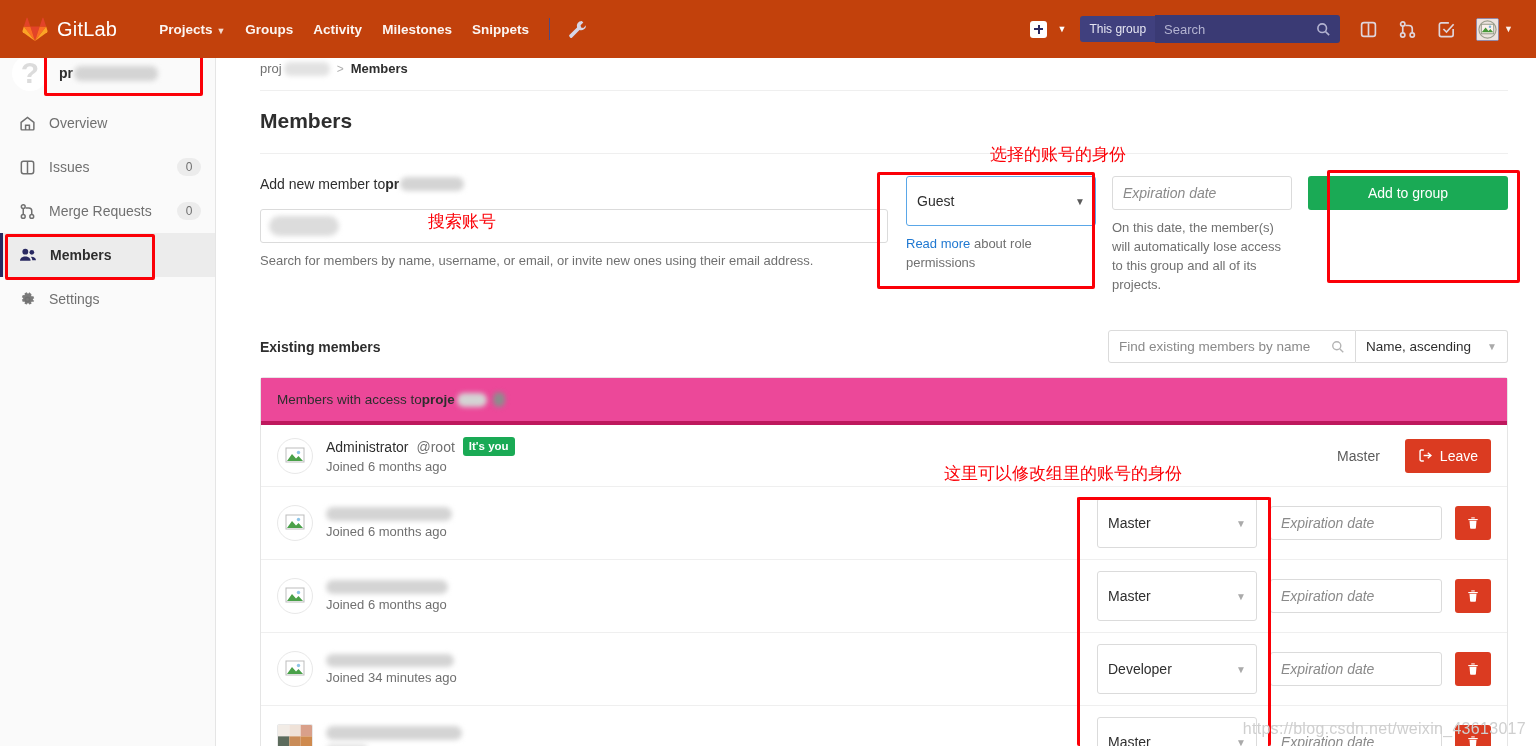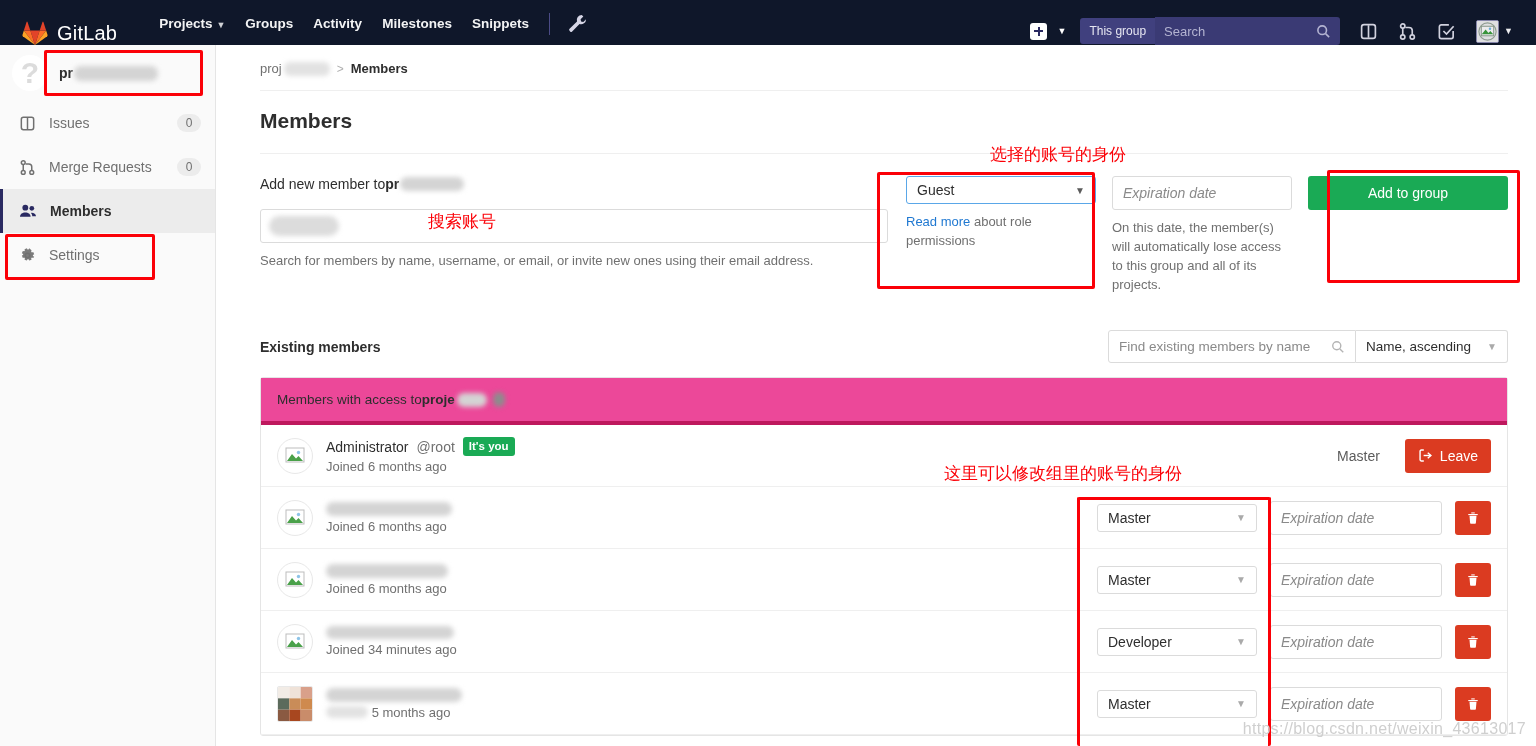--- a/index.html
+++ b/index.html
@@ -6,21 +6,21 @@
   html, body { margin: 0; padding: 0; }
   body {
     width: 1536px; height: 746px;
     font-family: "Liberation Sans", sans-serif;
     font-size: 14px; color: #2e2e2e;
     background: #fff; overflow: hidden; position: relative;
   }
 
   
   .navbar {
-    height: 45px; background: #0f172a; display: flex; align-items: flex-end;
+    height: 58px; background: #c2410c; display: flex; align-items: center;
     position: relative; z-index: 30;
   }
   .nav-brand { display: flex; align-items: center; gap: 9px; padding: 0 14px 0 22px; }
   .logo-tanuki { width: 26px; height: 24px; position: relative; }
   .brand-text { color: #fff; font-size: 20px; letter-spacing: .2px; }
   .nav-links { display: flex; align-items: center; gap: 0; margin-left: 18px; }
   .nav-link {
     color: #fff; font-size: 13.5px; font-weight: bold; padding: 14px 10px;
     text-decoration: none; opacity: .95; white-space: nowrap;
   }
@@ -106,21 +106,21 @@
     display: flex; align-items: center; padding: 0 8px; position: relative;
   }
   .token-chip { width: 70px; height: 20px; border-radius: 10px; background: #dcdcdc; filter: blur(2.6px); }
   .help-text { font-size: 13px; color: #707070; margin-top: 9px; line-height: 1.45; }
 
   .role-col { width: 206px; flex: 0 0 206px; padding-right: 16px; }
   .exp-col { width: 196px; flex: 0 0 196px; padding-right: 16px; }
   .btn-col { width: 200px; flex: 0 0 200px; display:flex; align-items:flex-start; }
 
   .select-box {
-    height: 28px; border: 1px solid #5aa7e8; border-radius: 3px; background: #fff;
+    height: 50px; border: 1px solid #5aa7e8; border-radius: 3px; background: #fff;
     display: flex; align-items: center; justify-content: space-between;
     padding: 0 10px; font-size: 14px; color: #2e2e2e;
   }
   .select-box.plain { border-color: #dbdbdb; }
   .caret { color: #5b5b5b; font-size: 10px; }
   .caret.grey { color: #aaa; }
   .text-input {
     height: 34px; border: 1px solid #dbdbdb; border-radius: 3px; background: #fff;
     display: flex; align-items: center; padding: 0 10px;
     font-size: 14px; color: #8a8a8a; font-style: italic;
@@ -287,20 +287,27 @@
   <div class="group-head">
     <span class="group-avatar">
       <span class="qmark">?</span>
     </span>
     <span class="group-name">
       <span>pr</span>
       <span class="blur" style="width:84px;height:15px;margin-left:1px;"></span>
     </span>
   </div>
 
+  <a class="nav-item" href="#">
+    <svg width="17" height="17" viewBox="0 0 16 16" fill="none" stroke="#707070" stroke-width="1.4">
+      <path d="M2 7 8 2.2 14 7v6.2a.8.8 0 0 1-.8.8H2.8a.8.8 0 0 1-.8-.8z"></path>
+      <path d="M6.2 14V9.6h3.6V14"></path>
+    </svg>
+    <span class="label">Overview</span>
+  </a>
 
   <a class="nav-item" href="#">
     <svg width="17" height="17" viewBox="0 0 16 16" fill="none" stroke="#707070" stroke-width="1.4">
       <rect x="2.2" y="2.2" width="11.6" height="11.6" rx="2"></rect>
         <path d="M8 2.7v10.6"></path>
     </svg>
     <span class="label">Issues</span>
     <span class="count-badge">0</span>
   </a>
 

